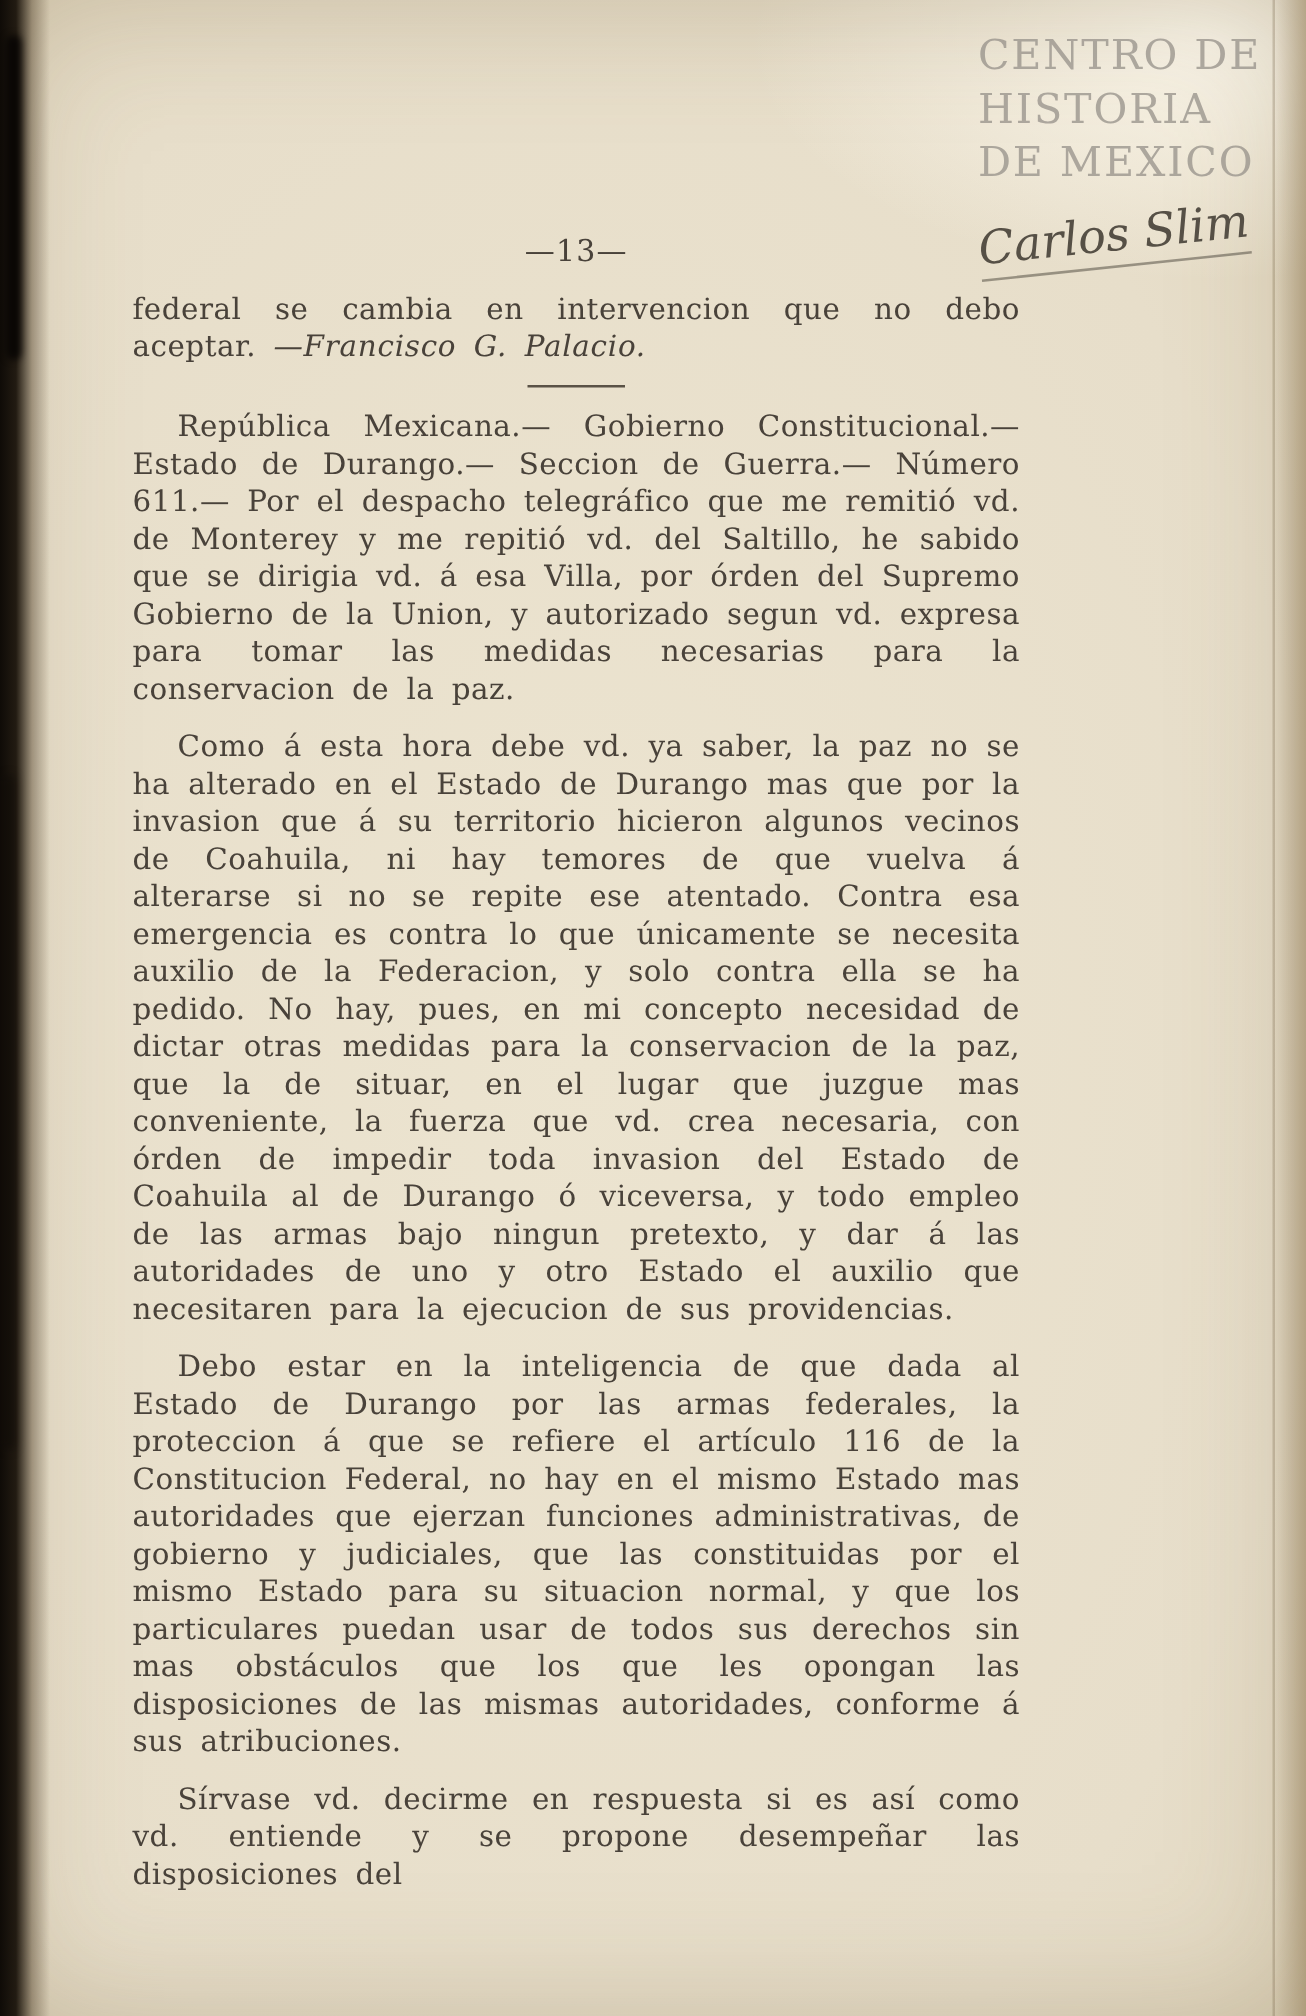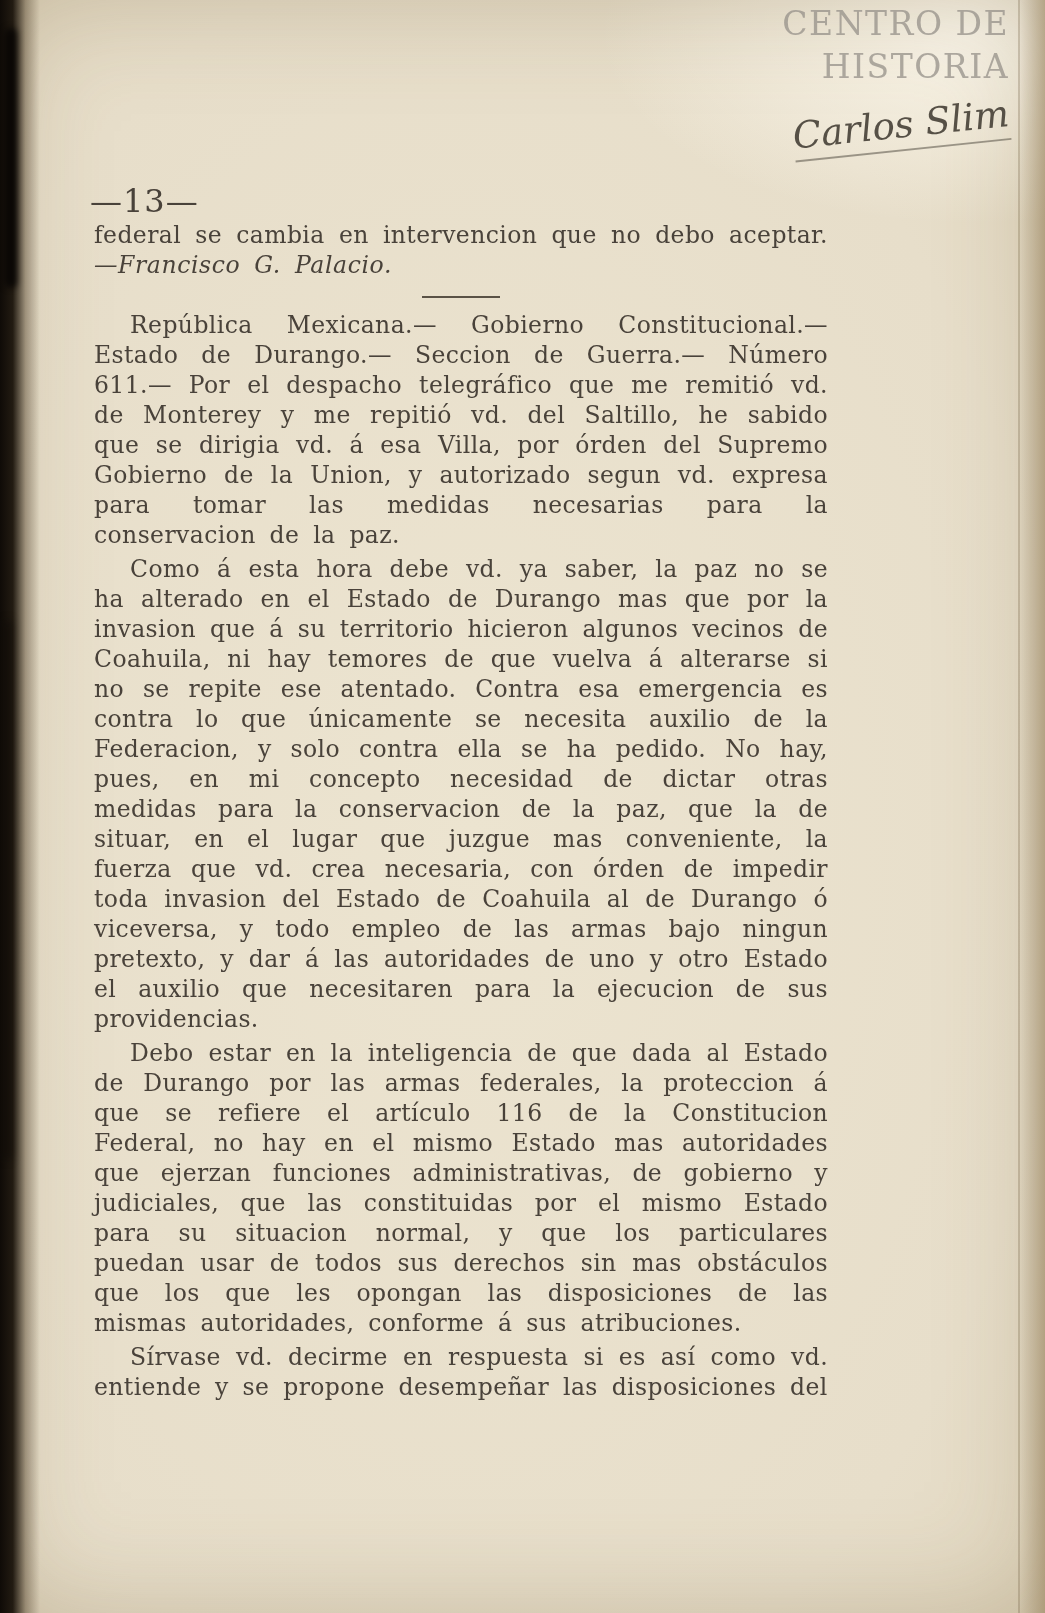--- a/index.html
+++ b/index.html
@@ -54,23 +54,23 @@
   }
   .right-crease {
     position: absolute;
     right: 25px; top: 0; bottom: 0;
     width: 2px;
     background: rgba(110,94,64,0.28);
   }
   
   .watermark {
     position: absolute;
-    top: 2px;
+    top: 22px;
     right: 36px;
-    text-align: right;
+    text-align: left;
     color: rgba(152,148,140,0.78);
     font-size: 33px;
     line-height: 43px;
     letter-spacing: 1.5px;
     user-select: none;
   }
   .watermark .foundation {
     font-family: "DejaVu Sans", sans-serif;
     font-size: 27px;
     letter-spacing: 8px;
@@ -98,26 +98,27 @@
     top: 186px;
     width: 742px;
     color: #49423a;
     font-size: 23.5px;
     line-height: 30px;
     letter-spacing: 0.4px;
     word-spacing: 6px;
     text-align: justify;
   }
   .page-number {
-    font-size: 32px;
+    text-align: center;
+    font-size: 24px;
     margin: 0 0 4px 0;
     letter-spacing: 1px;
   }
   .text-block p {
-    margin: 4px;
+    margin: 16px;
   }
   .text-block p.indent {
     text-indent: 36px;
   }
   .sig-line em {
     font-style: italic;
     letter-spacing: 0.6px;
   }
   .divider {
     width: 78px;
@@ -135,20 +136,21 @@
     <div class="binding-blot-top"></div>
     <div class="binding-blot-bottom"></div>
   </div>
 
   <div class="right-crease"></div>
   <div class="right-edge"></div>
 
   <div class="watermark">
     <div>CENTRO DE</div>
     <div>HISTORIA</div>
+    <div>DE MEXICO</div>
     <div>
       <span class="signature">Carlos Slim</span>
     </div>
   </div>
 
   <div class="text-block">
     <div class="page-number">—13—</div>
 
     <p class="sig-line"><span>federal se cambia en intervencion que no debo aceptar.</span> <em>—Francisco G. Palacio.</em></p>
 

